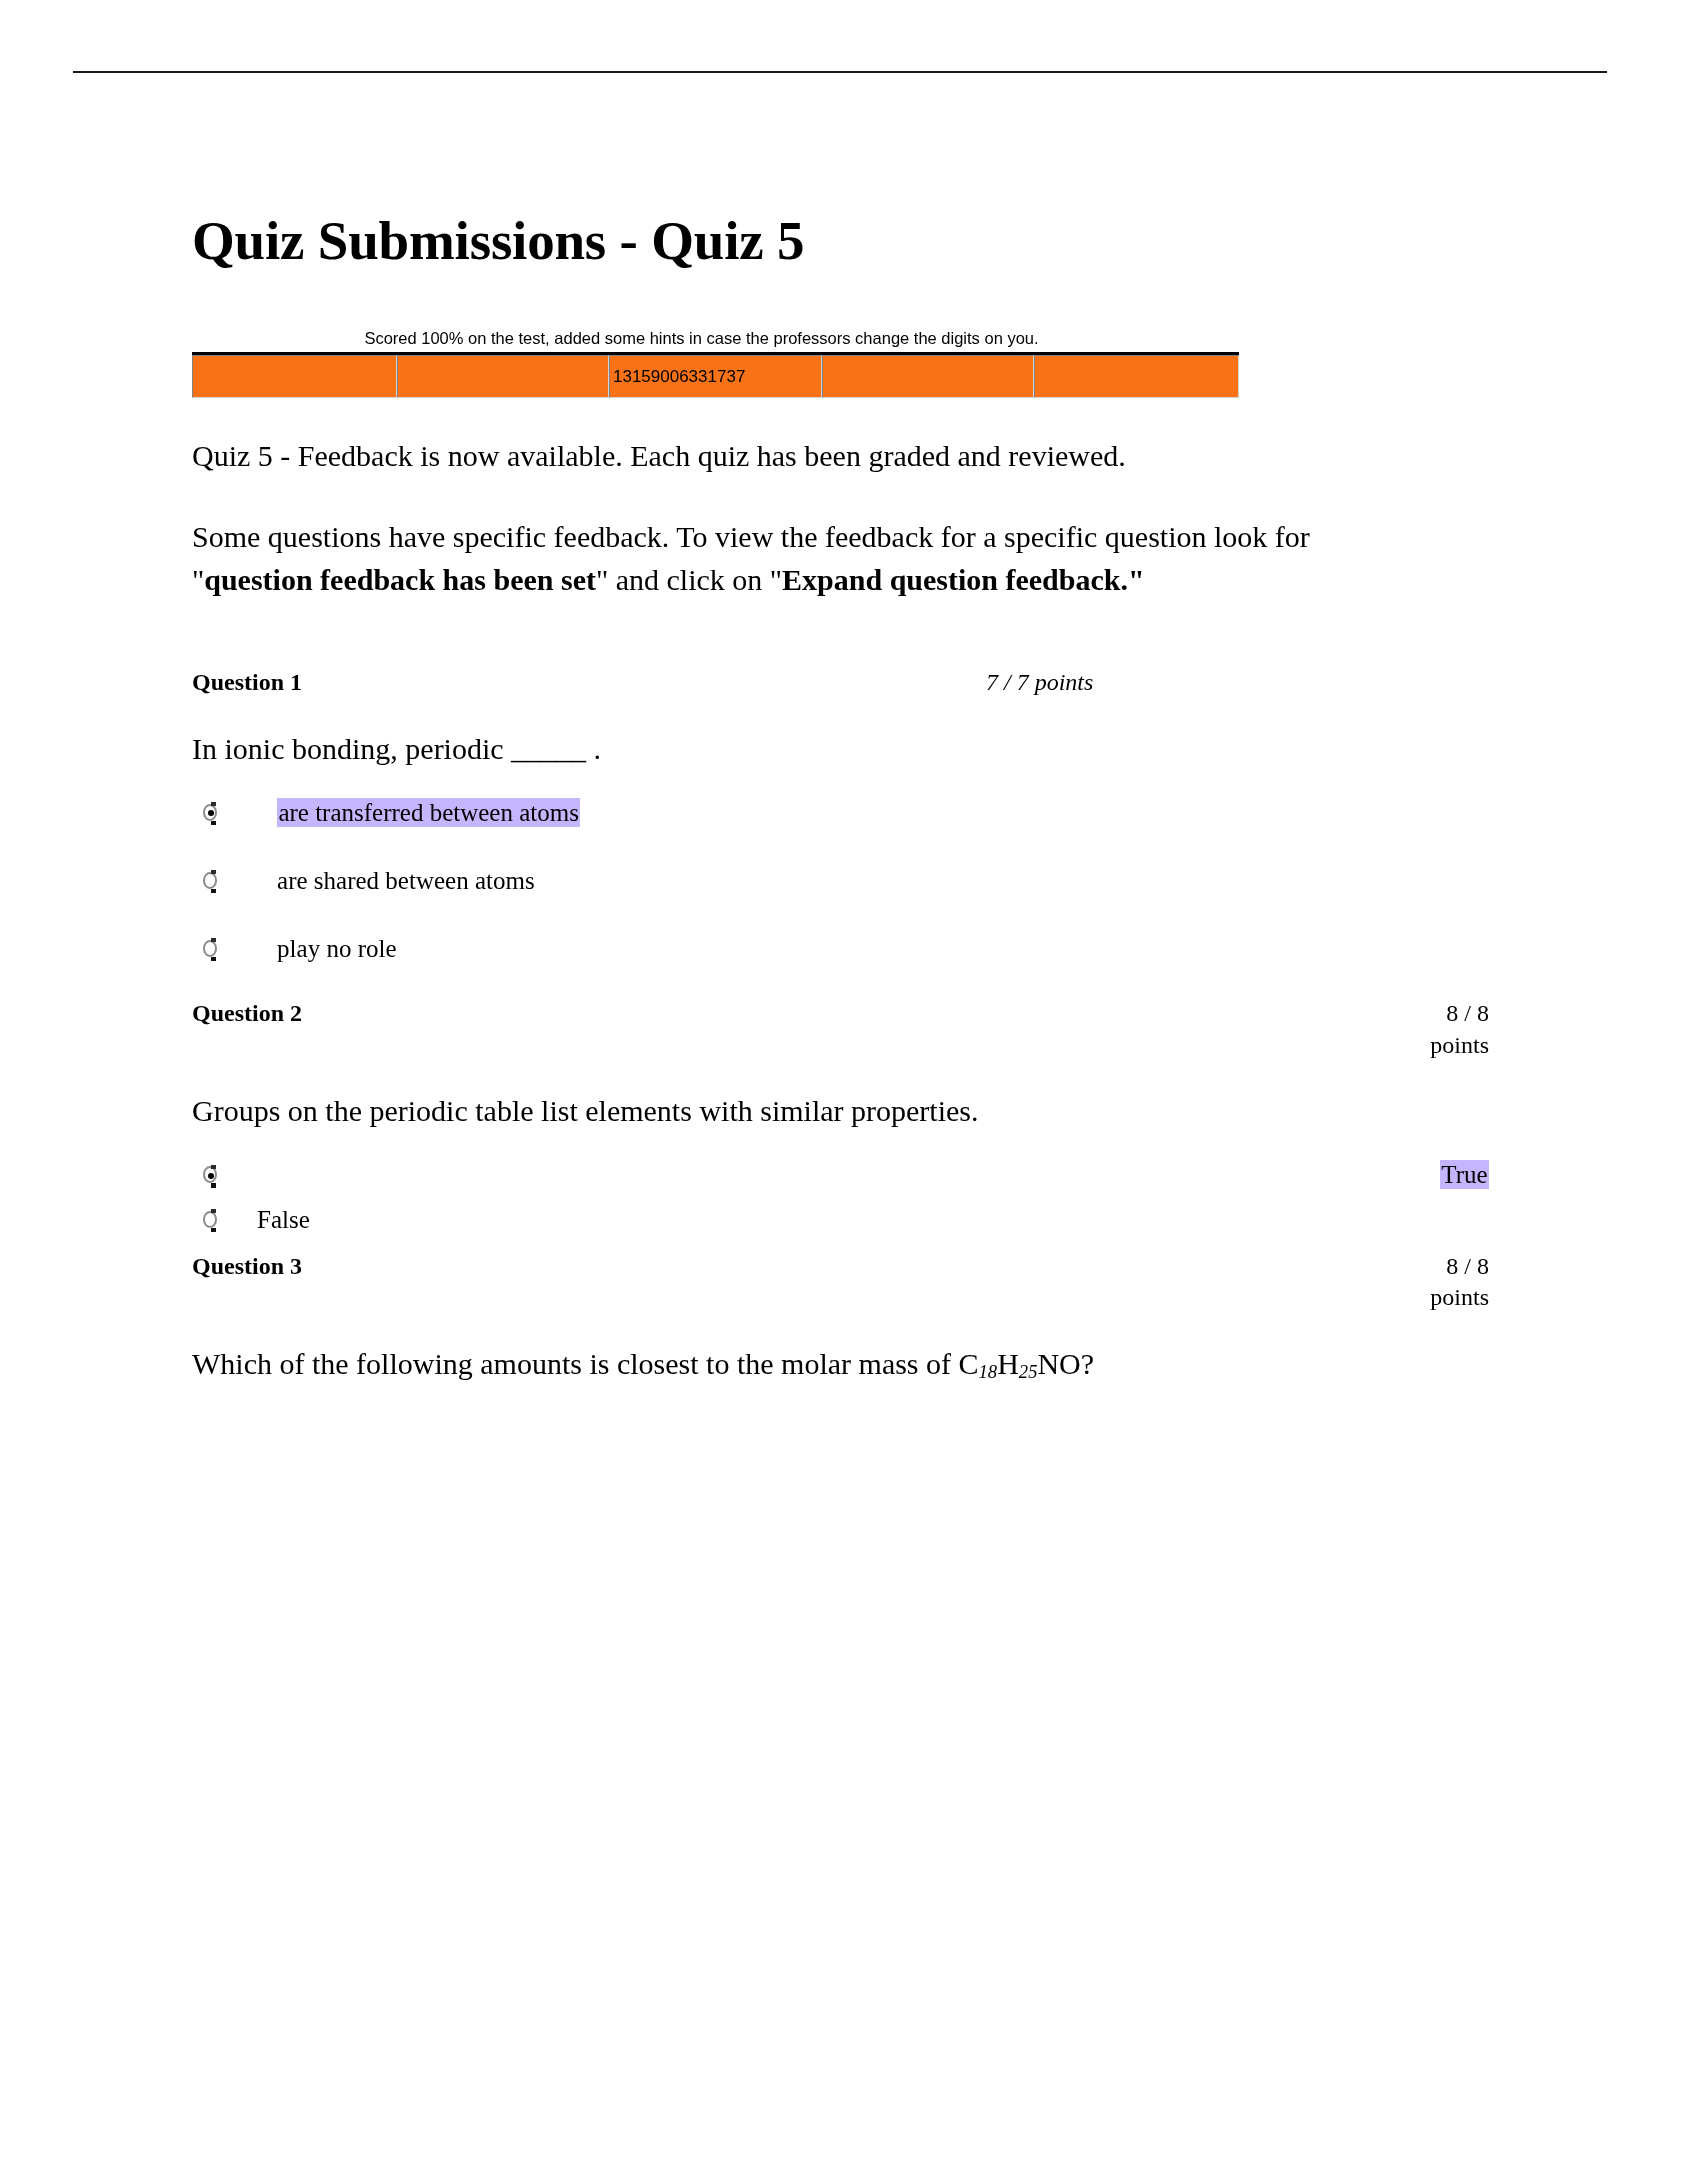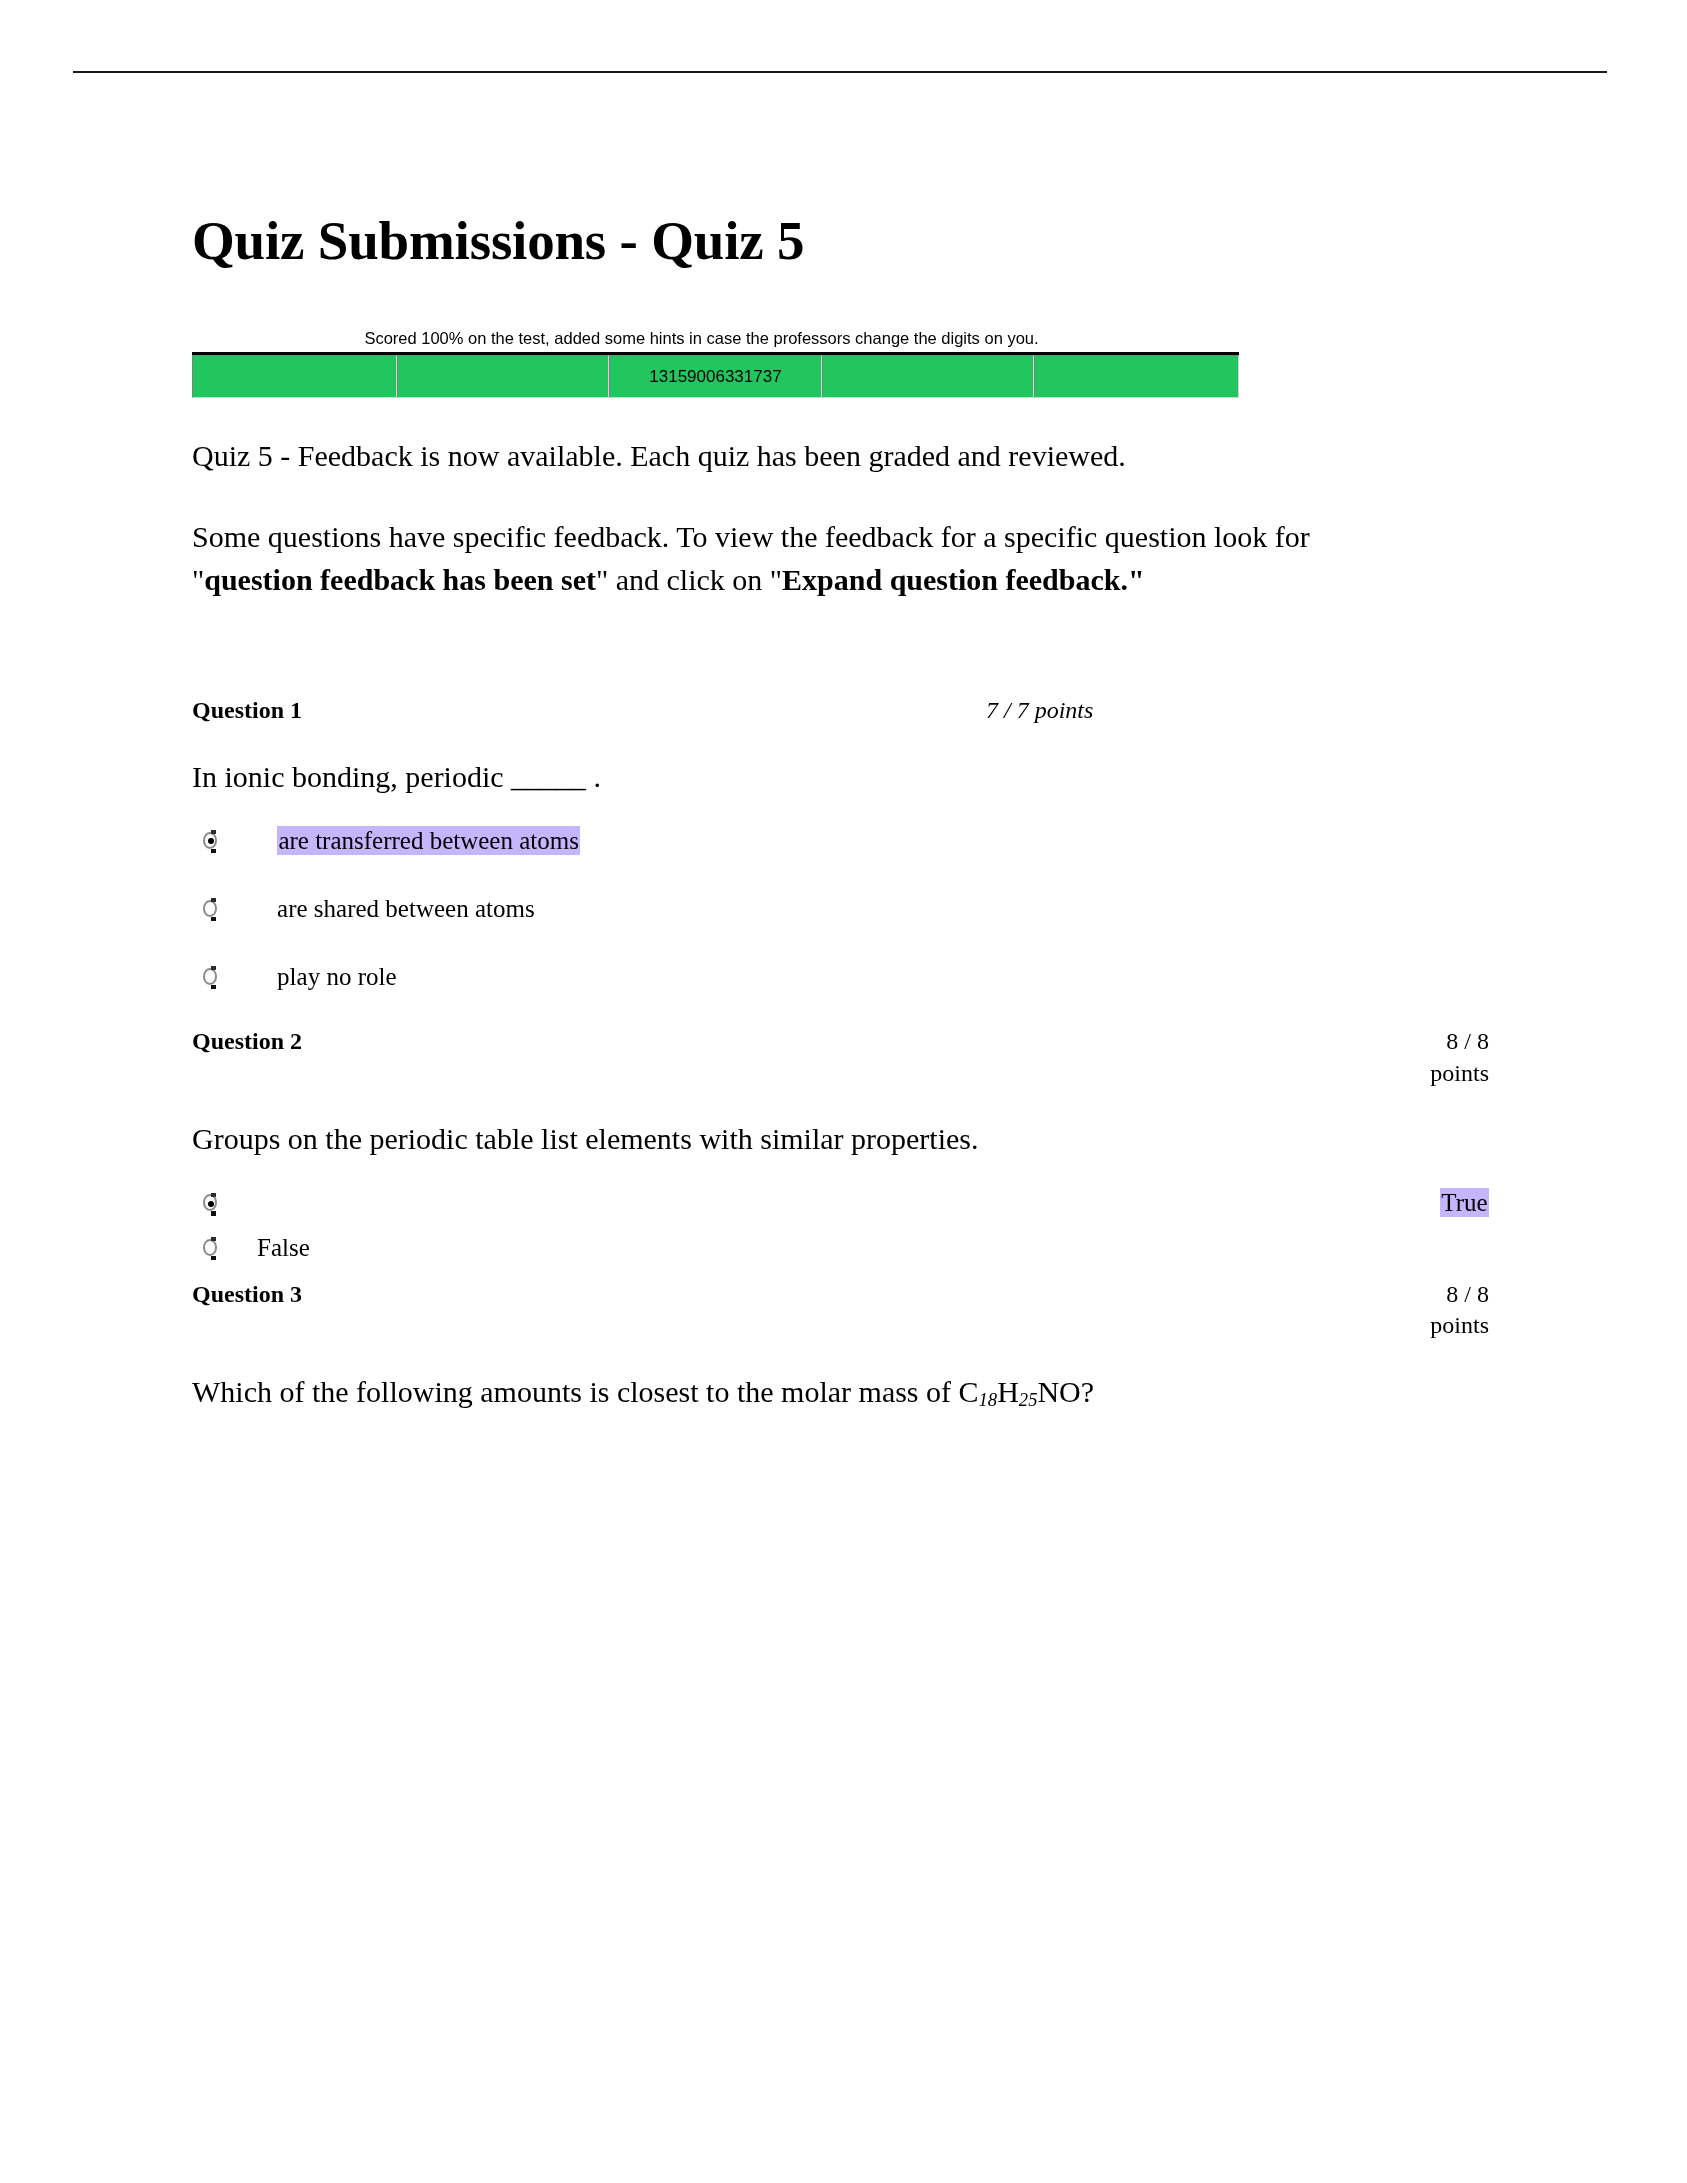--- a/index.html
+++ b/index.html
@@ -72,22 +72,22 @@
     margin: 0;
   }
   table.hint-table td {
     height: 41px;
     padding: 0 2.6px;
     vertical-align: middle;
     border: 1.3px solid;
     border-color: #808080 #d4d4d4 #d4d4d4 #808080;
     font-family: "Liberation Sans", sans-serif;
     font-size: 17px;
-    text-align: center;
-    background: #22c55e;
+    text-align: left;
+    background: #f97316;
   }
   table.hint-table td.c1 { width: 198px; }
   table.hint-table td.c2 { width: 205px; }
   table.hint-table td.c3 { width: 205px; }
   table.hint-table td.c4 { width: 205px; }
   table.hint-table td.c5 { width: 198px; }
 
   
   p.intro {
     font-size: 30px;
@@ -115,21 +115,21 @@
     width: 132px;
   }
   .q-head .q-points {
     font-weight: normal;
     text-align: right;
     white-space: normal;
   }
   .q-head.narrow .q-label { width: 126px; }
   .q-head.narrow .q-points { width: 73px; }
 
-  .q-head.q1 { margin-top: 94px; }
+  .q-head.q1 { margin-top: 66px; }
   .q-head.q2 { margin-top: 34px; }
   .q-head.q3 { margin-top: 16px; }
 
   
   p.q-body {
     font-size: 30px;
     line-height: 1.4;
     margin: 29px 0 0 0;
   }
 

